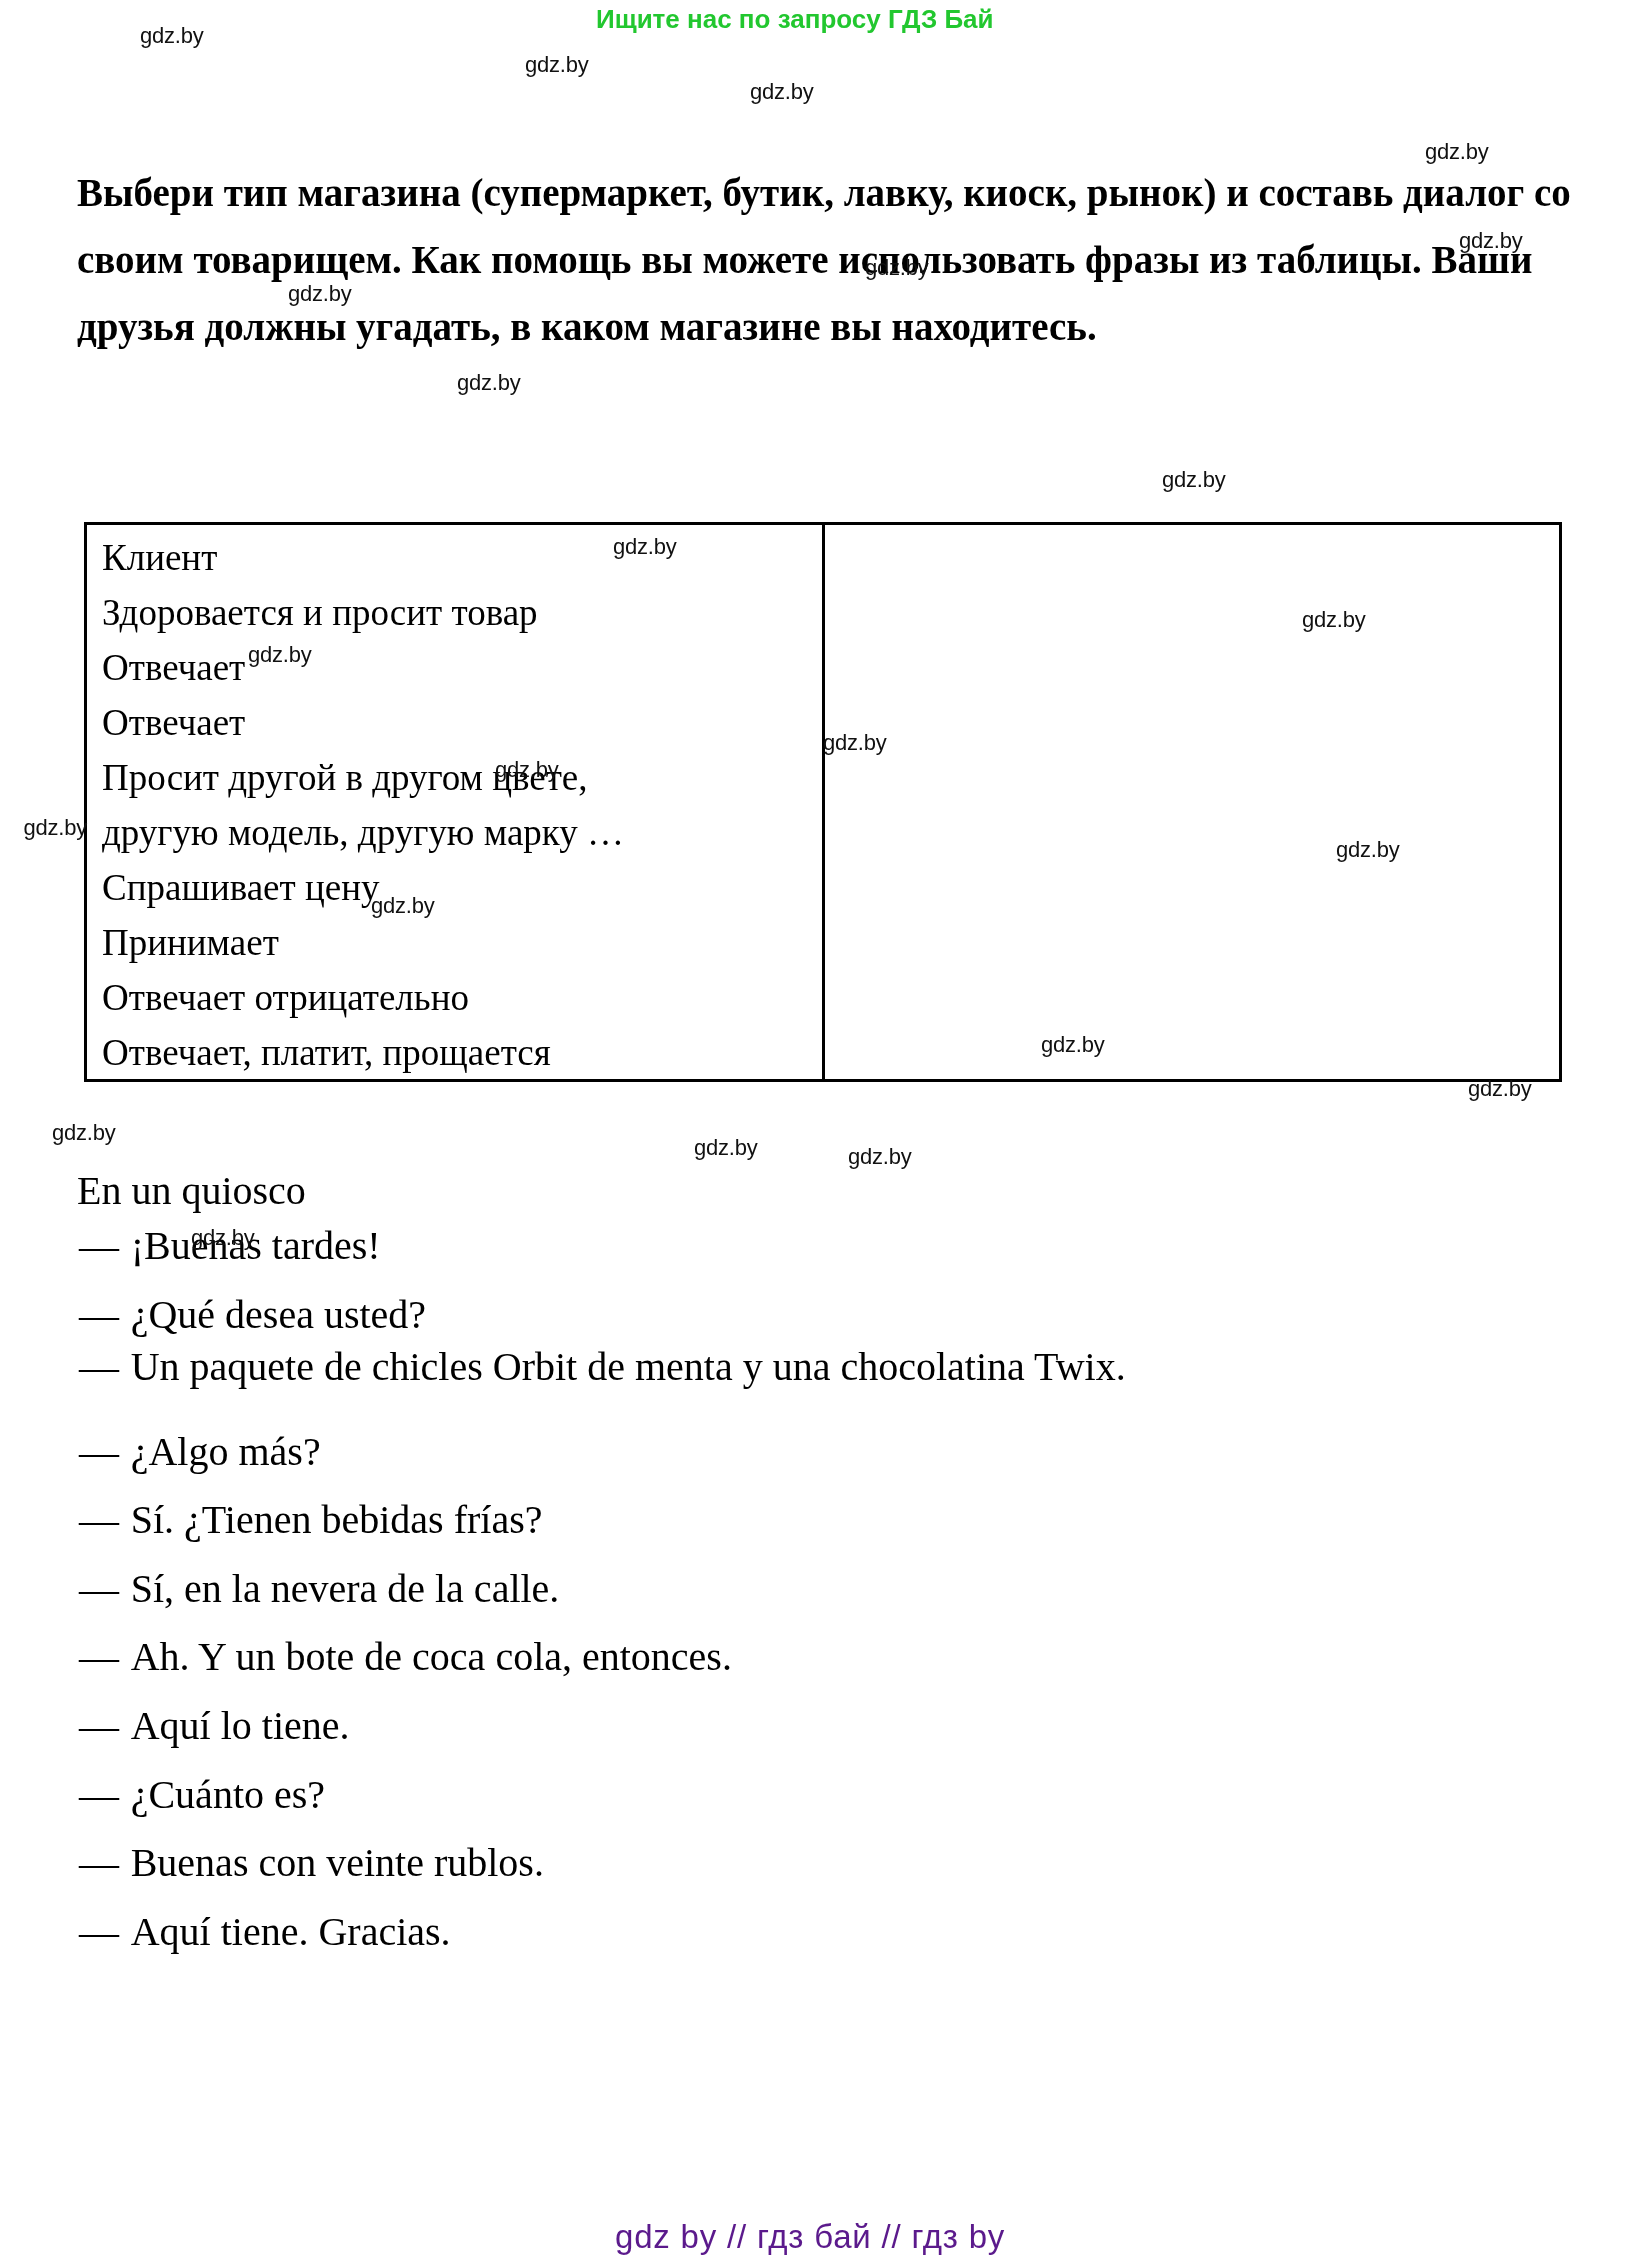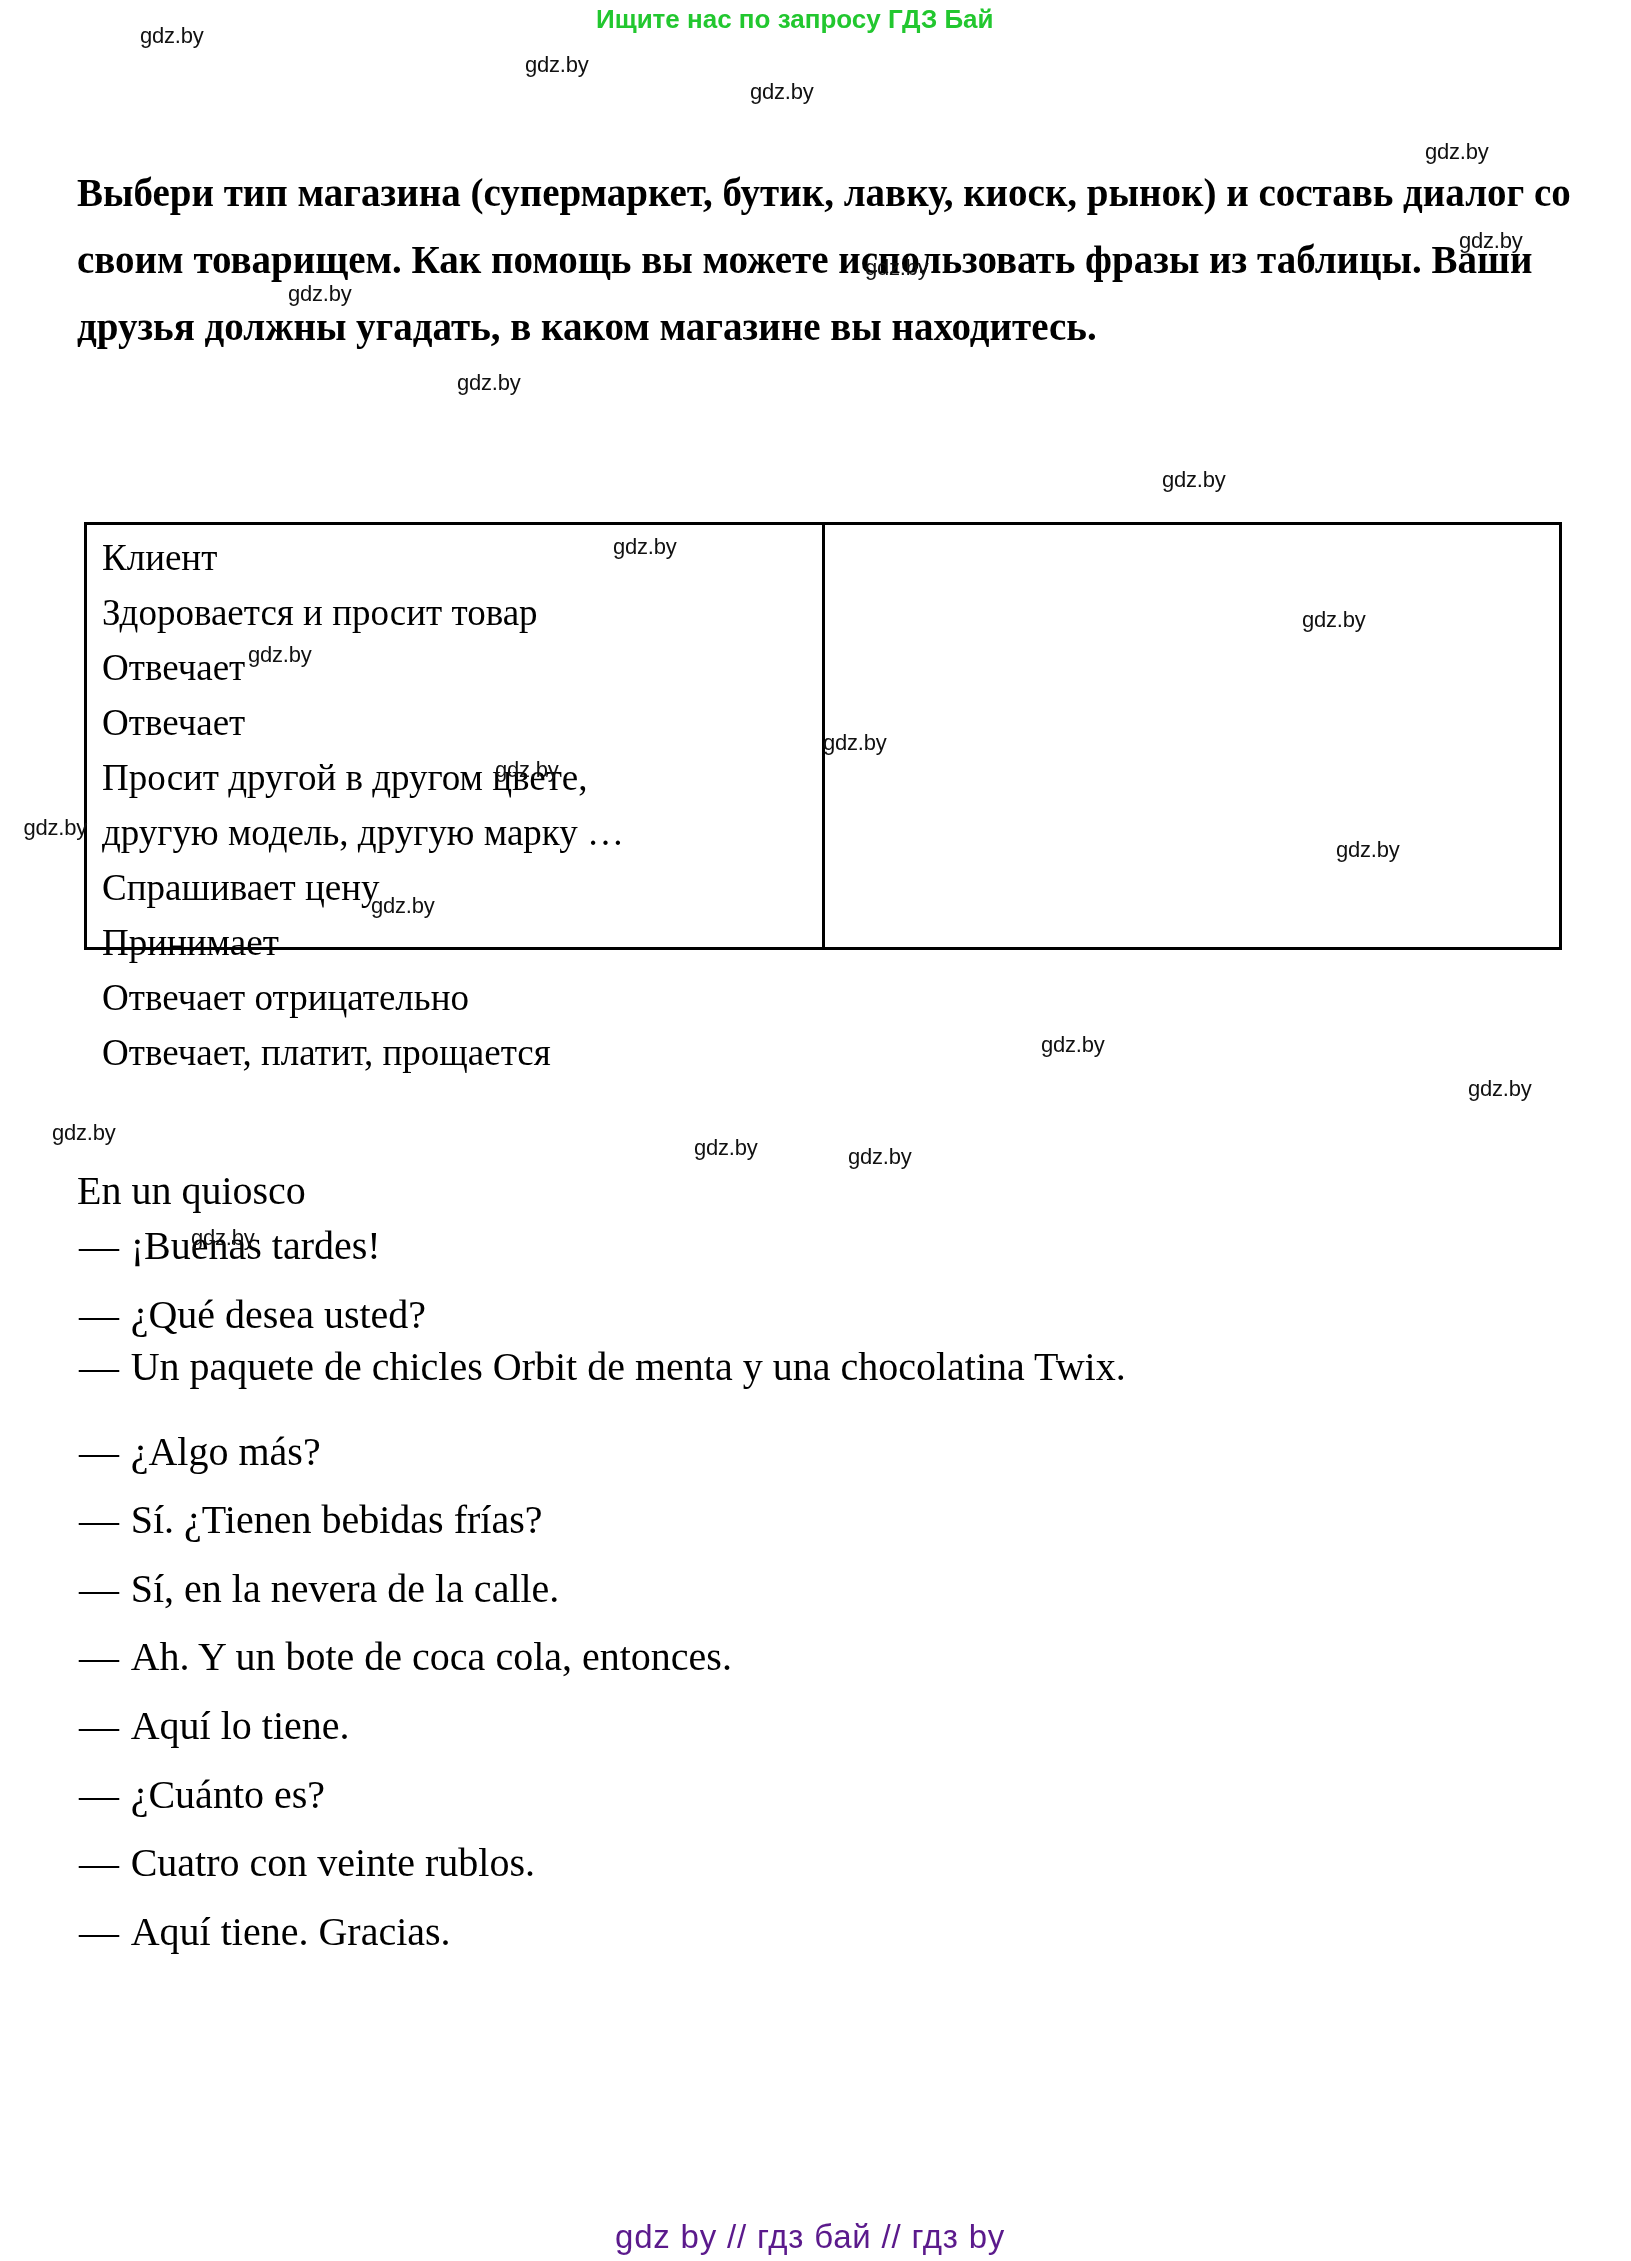--- a/index.html
+++ b/index.html
@@ -73,21 +73,21 @@
     font-size: 39px;
     line-height: 67px;
   }
 
   
   .phrase-table {
     position: absolute;
     left: 84px;
     top: 522px;
     width: 1478px;
-    height: 428px;
+    height: 560px;
     border: 3.3px solid #000;
     box-sizing: border-box;
     display: flex;
   }
   .col-left {
     width: 738px;
     border-right: 3.3px solid #000;
     box-sizing: border-box;
     padding: 5px 0 0 15px;
   }
@@ -158,21 +158,21 @@
 
     <div class="dlg-line" style="top:55px"><span class="dash">—</span><span>¡Buenas tardes!</span></div>
     <div class="dlg-line" style="top:124px"><span class="dash">—</span><span>¿Qué desea usted?</span></div>
     <div class="dlg-line" style="top:176px"><span class="dash">—</span><span>Un paquete de chicles Orbit de menta y una chocolatina Twix.</span></div>
     <div class="dlg-line" style="top:261px"><span class="dash">—</span><span>¿Algo más?</span></div>
     <div class="dlg-line" style="top:329px"><span class="dash">—</span><span>Sí. ¿Tienen bebidas frías?</span></div>
     <div class="dlg-line" style="top:398px"><span class="dash">—</span><span>Sí, en la nevera de la calle.</span></div>
     <div class="dlg-line" style="top:466px"><span class="dash">—</span><span>Ah. Y un bote de coca cola, entonces.</span></div>
     <div class="dlg-line" style="top:535px"><span class="dash">—</span><span>Aquí lo tiene.</span></div>
     <div class="dlg-line" style="top:604px"><span class="dash">—</span><span>¿Cuánto es?</span></div>
-    <div class="dlg-line" style="top:672px"><span class="dash">—</span><span>Cuatro con veinte rublos.</span></div>
+    <div class="dlg-line" style="top:672px"><span class="dash">—</span><span>Buenas con veinte rublos.</span></div>
     <div class="dlg-line" style="top:741px"><span class="dash">—</span><span>Aquí tiene. Gracias.</span></div>
   </div>
 
   <div class="wm-footer">gdz by  //  гдз бай  //  гдз by</div>
 
   <div id="wm-layer">
       <div class="wm" style="left: 140px; top: 23.4px; color: rgb(17, 17, 17);">gdz.by</div>
       <div class="wm" style="left: 525px; top: 52px; color: rgb(17, 17, 17);">gdz.by</div>
       <div class="wm" style="left: 750px; top: 79px; color: rgb(17, 17, 17);">gdz.by</div>
       <div class="wm" style="left: 1425px; top: 139px; color: rgb(17, 17, 17);">gdz.by</div>

